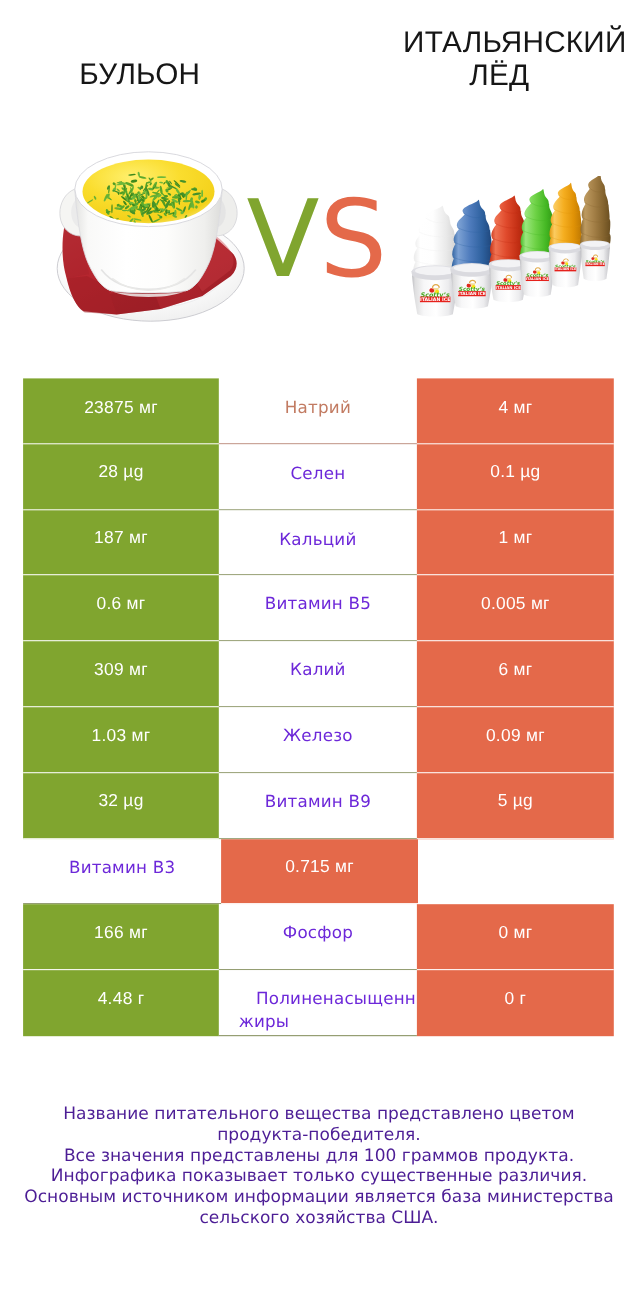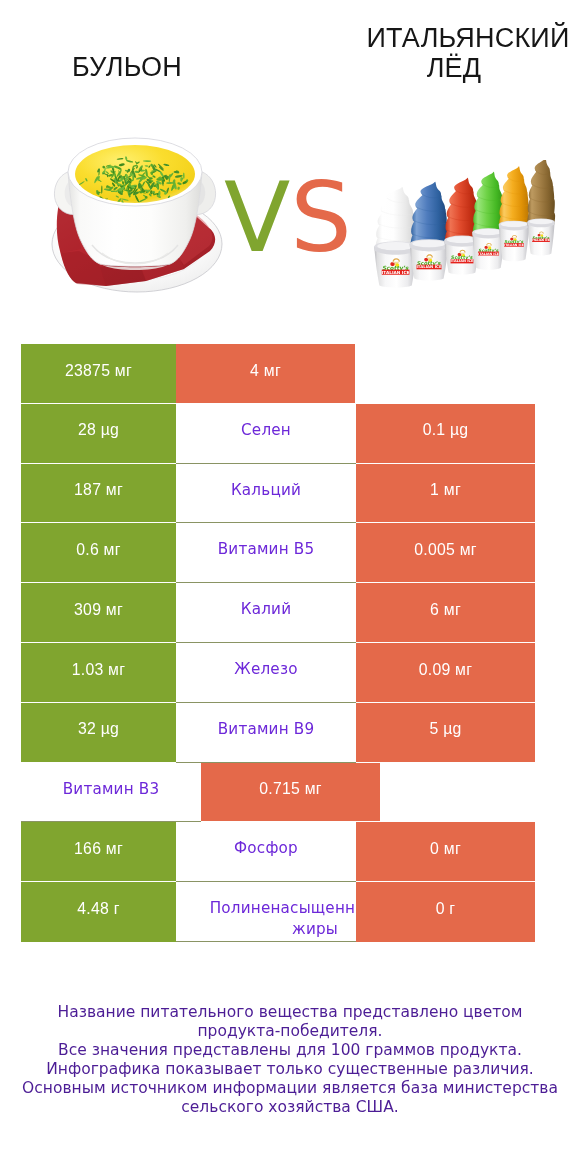--- a/index.html
+++ b/index.html
@@ -17,28 +17,28 @@
   .hero-left{position:absolute;left:40px;top:131px;width:195px;height:170px;}
   .hero-right{position:absolute;left:365px;top:160px;width:200px;height:140px;}
   .vs{position:absolute;left:224px;top:167.5px;font-size:97px;font-weight:400;letter-spacing:0px;line-height:99px;font-family:"DejaVu Sans",sans-serif;}
   .vs .v{color:#80a52f;}
   .vs .s{color:#e4694a;}
 
   
   .table{position:absolute;left:21px;top:344px;width:537px;}
   .row{display:flex;height:59.8px;box-sizing:border-box;}
   .cell{display:flex;align-items:flex-start;justify-content:center;text-align:center;box-sizing:border-box;font-family:"DejaVu Sans",sans-serif;font-size:15.2px;letter-spacing:0.2px;line-height:21px;padding-top:17.8px;}
-  .c-left{width:155px;background:#80a52f;color:#ffffff;border-bottom:1px solid #ffffff;padding-top:15.6px;font-family:"Liberation Sans",sans-serif;font-size:15.8px;letter-spacing:0.25px;}
+  .c-left{width:178px;background:#80a52f;color:#ffffff;border-bottom:1px solid #ffffff;padding-top:15.6px;font-family:"Liberation Sans",sans-serif;font-size:15.8px;letter-spacing:0.25px;}
   .c-mid{width:180px;background:#ffffff;color:#6d28d9;border-bottom:1.5px solid #8a9464;padding-top:16px;}
   .c-mid.orange{color:#c27b62;border-bottom-color:#b58070;}
   .c-right{width:179px;background:#e4694a;color:#ffffff;border-bottom:1px solid #ffffff;padding-top:15.6px;font-family:"Liberation Sans",sans-serif;font-size:15.8px;letter-spacing:0.25px;}
   .row:last-child .c-left,.row:last-child .c-right{border-bottom:none;}
   .lbl2{display:block;width:144px;white-space:nowrap;}
   .lbl2 .lblA{display:block;text-indent:15.7px;}
-  .lbl2 .lblB{display:block;text-align:right;}
+  .lbl2 .lblB{display:block;text-align:left;}
 
   
   .footnote{position:absolute;left:0;top:1002.5px;width:580px;text-align:center;font-family:"DejaVu Sans",sans-serif;font-size:15.5px;line-height:19.0px;color:#4c1d95;}
 </style>
 </head>
 <body>
 
 <div class="page">
 
   <div class="title left">Бульон</div>
@@ -536,20 +536,23 @@
     </svg>
   </div>
 
   <div class="vs"><span class="v">V</span><span class="s">S</span></div>
 
   <div class="table" id="table">
       <div class="row">
         <div class="cell c-left">
           <span>23875 мг</span>
         </div>
+        <div class="cell c-mid orange">
+          <span class="lbl1">Натрий</span>
+        </div>
         <div class="cell c-right">
           <span>4 мг</span>
         </div>
       </div>
       <div class="row">
         <div class="cell c-left">
           <span>28 µg</span>
         </div>
         <div class="cell c-mid">
           <span class="lbl1">Селен</span>

